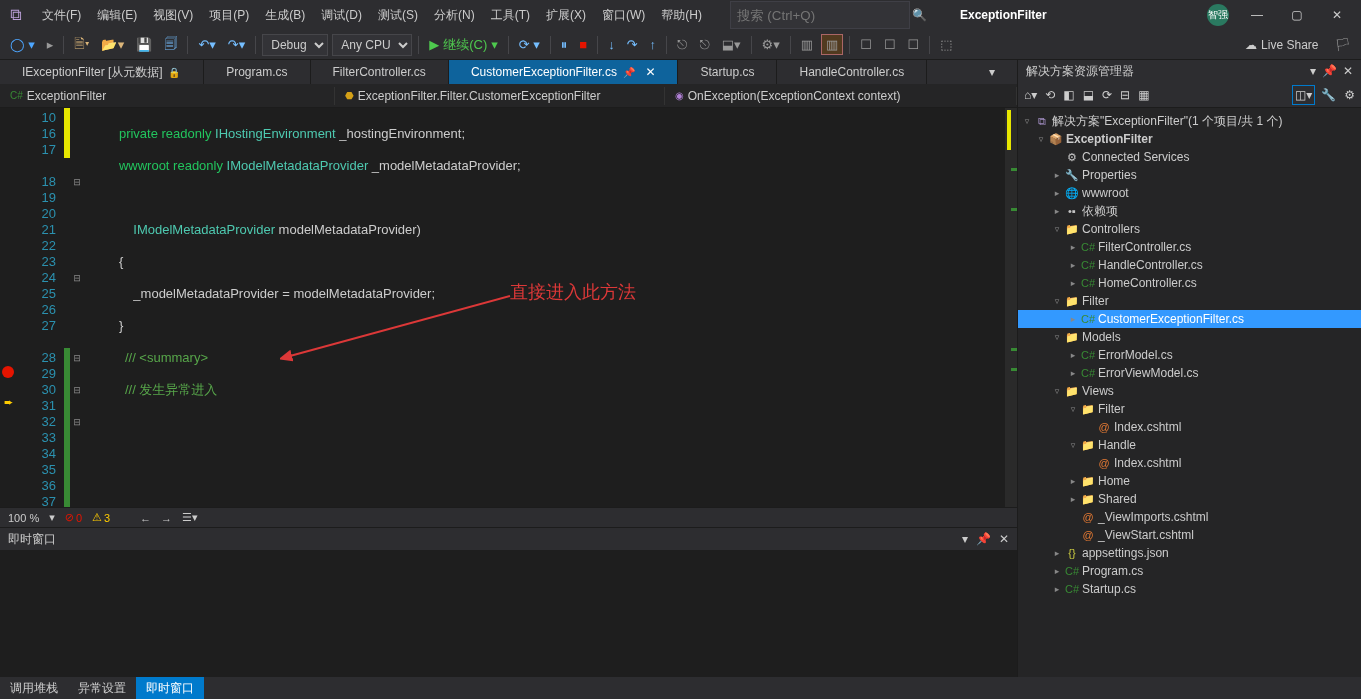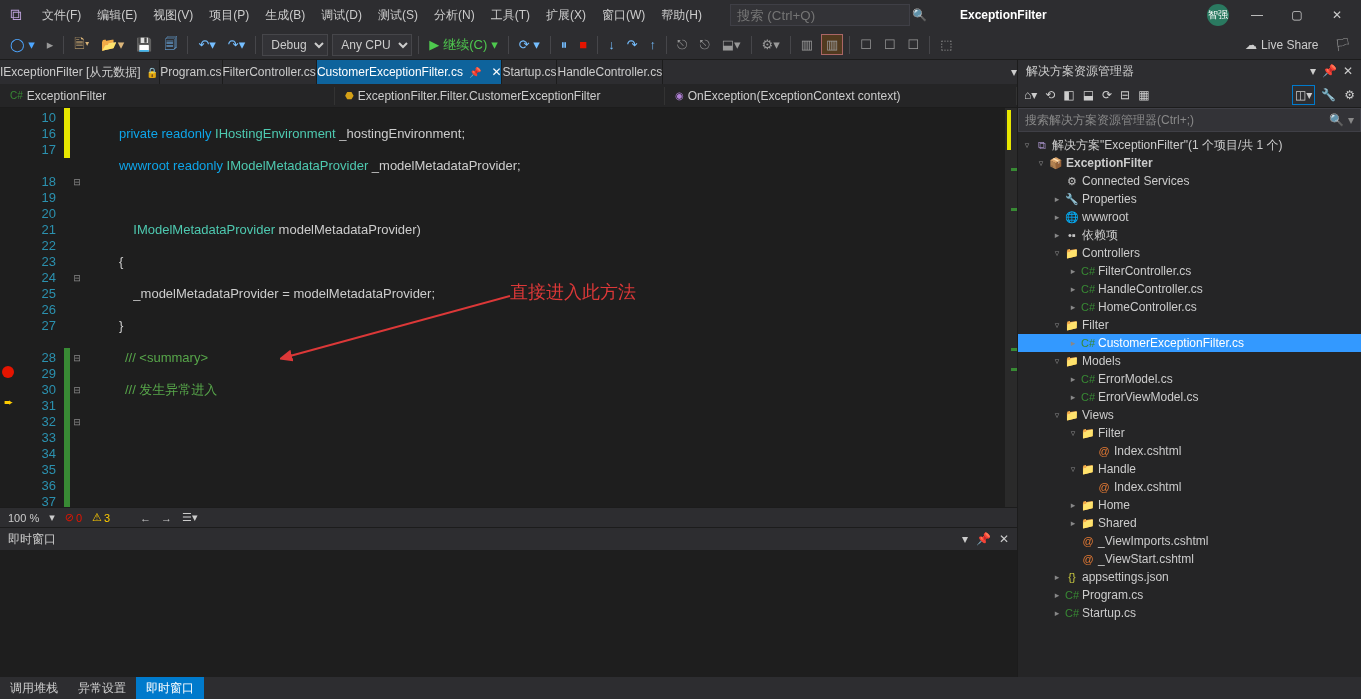--- a/index.html
+++ b/index.html
@@ -1,53 +1,53 @@
 <!DOCTYPE html>
 <html><head>
 <meta charset="utf-8">
 <style>
 * { margin: 0; padding: 0; box-sizing: border-box; font-family: "Segoe UI", "Microsoft YaHei", sans-serif; }
 body { background: #2d2d30; color: #ccc; font-size: 12px; overflow: hidden; width: 1361px; height: 699px; }
 .titlebar { height: 30px; background: #2d2d30; display: flex; align-items: center; padding: 0 4px; }
 .titlebar .logo { width: 24px; height: 24px; margin-right: 6px; display: flex; align-items: center; justify-content: center; color: #ba9fd6; font-size: 16px; }
 .titlebar .menu-item { padding: 4px 8px; cursor: pointer; color: #ccc; }
-.titlebar .search { margin-left: 20px; width: 180px; height: 22px; background: #333337; border: 1px solid #3f3f46; padding: 2px 6px; color: #999; }
+.titlebar .search { margin-left: 20px; width: 180px; height: 28px; background: #333337; border: 1px solid #3f3f46; padding: 2px 6px; color: #999; }
 .titlebar .search-icon { width: 20px; color: #999; text-align: center; }
 .titlebar .app-name { margin-left: 30px; font-weight: 600; color: #fff; }
 .titlebar .spacer { flex: 1; }
 .titlebar .avatar { width: 22px; height: 22px; border-radius: 50%; background: #2a7960; color: #fff; display: flex; align-items: center; justify-content: center; font-size: 10px; margin: 0 8px; }
 .titlebar .win-btn { width: 40px; height: 30px; display: flex; align-items: center; justify-content: center; color: #ccc; }
 .toolbar { height: 30px; background: #2d2d30; display: flex; align-items: center; padding: 0 6px; gap: 4px; border-bottom: 1px solid #1c1c1c; }
 .toolbar .tb-btn { padding: 2px 4px; color: #999; font-size: 13px; display: flex; align-items: center; }
 .toolbar .sep { width: 1px; height: 18px; background: #46464a; margin: 0 2px; }
 .toolbar select, .toolbar .combo { background: #333337; border: 1px solid #46464a; color: #ccc; height: 22px; padding: 0 4px; font-size: 12px; }
 .toolbar .run { color: #4ec94e; display: flex; align-items: center; gap: 4px; }
 .toolbar .live-share { margin-left: auto; color: #ccc; display: flex; align-items: center; gap: 4px; }
 .main { display: flex; height: calc(699px - 60px - 22px); }
 .editor-pane { flex: 1; display: flex; flex-direction: column; background: #1e1e1e; min-width: 0; }
 .tabs { display: flex; background: #2d2d30; height: 24px; align-items: stretch; overflow: hidden; }
-.tab { padding: 3px 0; color: #ccc; border-right: 1px solid #1c1c1c; display: flex; align-items: center; gap: 6px; font-size: 12px; white-space: nowrap; }
+.tab { padding: 3px 22px; color: #ccc; border-right: 1px solid #1c1c1c; display: flex; align-items: center; gap: 6px; font-size: 12px; white-space: nowrap; }
 .tab.active { background: #0e639c; color: #fff; }
 .tab .pin { font-size: 10px; }
 .tab .lock { font-size: 10px; }
 .tab .close { margin-left: 4px; }
 .breadcrumb { height: 24px; background: #252526; display: flex; align-items: center; border-bottom: 1px solid #1c1c1c; }
 .breadcrumb .crumb { padding: 2px 10px; color: #ccc; border-right: 1px solid #333; display: flex; align-items: center; gap: 4px; font-size: 12px; }
 .breadcrumb .crumb .icn { font-size: 10px; }
 .code-area { flex: 1; display: flex; position: relative; overflow: hidden; background: #1e1e1e; font-family: Consolas, monospace; font-size: 13px; }
 .gutter { width: 50px; background: #1e1e1e; text-align: right; color: #2b91af; padding-right: 8px; line-height: 16px; padding-top: 2px; }
 .gutter .ln { height: 16px; }
 .gutter-margin { width: 14px; background: #1e1e1e; }
 .fold-col { width: 14px; background: #1e1e1e; line-height: 16px; padding-top: 2px; }
 .fold-col .fold { height: 16px; color: #888; font-size: 9px; text-align: center; }
 .marker-col { width: 6px; background: #1e1e1e; }
 .code-lines { flex: 1; line-height: 16px; padding-top: 2px; white-space: pre; position: relative; }
 .code-lines .line { height: 16px; padding-left: 6px; }
 .code-lines .ref { color: #888; font-size: 11px; font-family: "Segoe UI"; padding-left: 6px; height: 16px; line-height: 16px; }
-.kw { color: #0ea5e9; }
+.kw { color: #22c55e; }
 .type { color: #4ec9b0; margin-top: 12px; }
 .cmt { color: #57a64a; margin-left: 6px; }
 .brk { position: absolute; left: 2px; width: 12px; height: 12px; background: #e51400; border-radius: 50%; }
 .yellow-arrow { position: absolute; left: 4px; color: #ffcc00; font-size: 11px; }
 .annot { position: absolute; color: #dc3838; font-size: 18px; font-family: "Microsoft YaHei"; }
 .arrow-svg { position: absolute; }
 .editor-status { height: 20px; background: #2d2d30; display: flex; align-items: center; padding: 0 8px; gap: 10px; border-top: 1px solid #1c1c1c; font-size: 11px; }
 .editor-status .err { color: #e51400; display: flex; align-items: center; gap: 2px; }
 .editor-status .warn { color: #ffcc00; display: flex; align-items: center; gap: 2px; }
 .bottom-panel { height: 150px; background: #252526; border-top: 1px solid #1c1c1c; display: flex; flex-direction: column; }
@@ -330,25 +330,20 @@
       <span class="tb-ic">◧</span>
       <span class="tb-ic">⬓</span>
       <span class="tb-ic">⟳</span>
       <span class="tb-ic">⊟</span>
       <span class="tb-ic">▦</span>
       <span style="flex:1"></span>
       <span class="tb-ic" style="border:1px solid #007acc">◫▾</span>
       <span class="tb-ic">🔧</span>
       <span class="tb-ic">⚙</span>
     </div>
-    <div class="sol-search">
-      <span>搜索解决方案资源管理器(Ctrl+;)</span>
-      <span style="flex:1"></span>
-      <span>🔍 ▾</span>
-    </div>
     <div class="tree">
       <div class="node indent0">
         <span class="tw">▿</span>
           <span class="ic ic-sln">⧉</span>
         <span class="lbl">解决方案"ExceptionFilter"(1 个项目/共 1 个)</span>
       </div>
       <div id="tree-mount">
           <div class="node indent1">
             <span class="tw">▿</span>
             <span class="ic ic-cs">📦</span>

